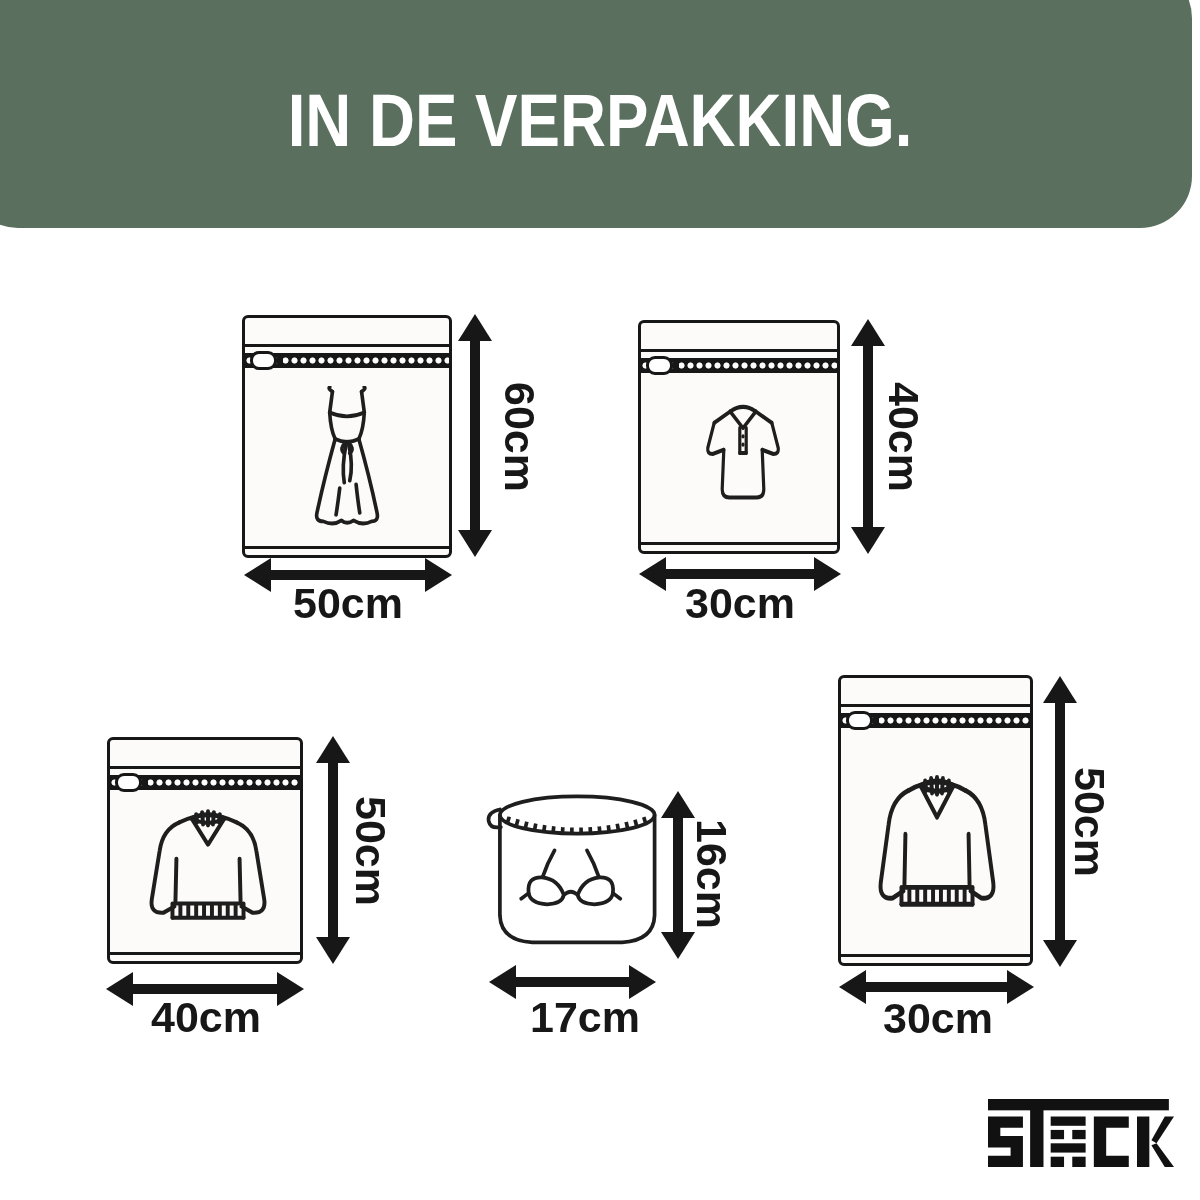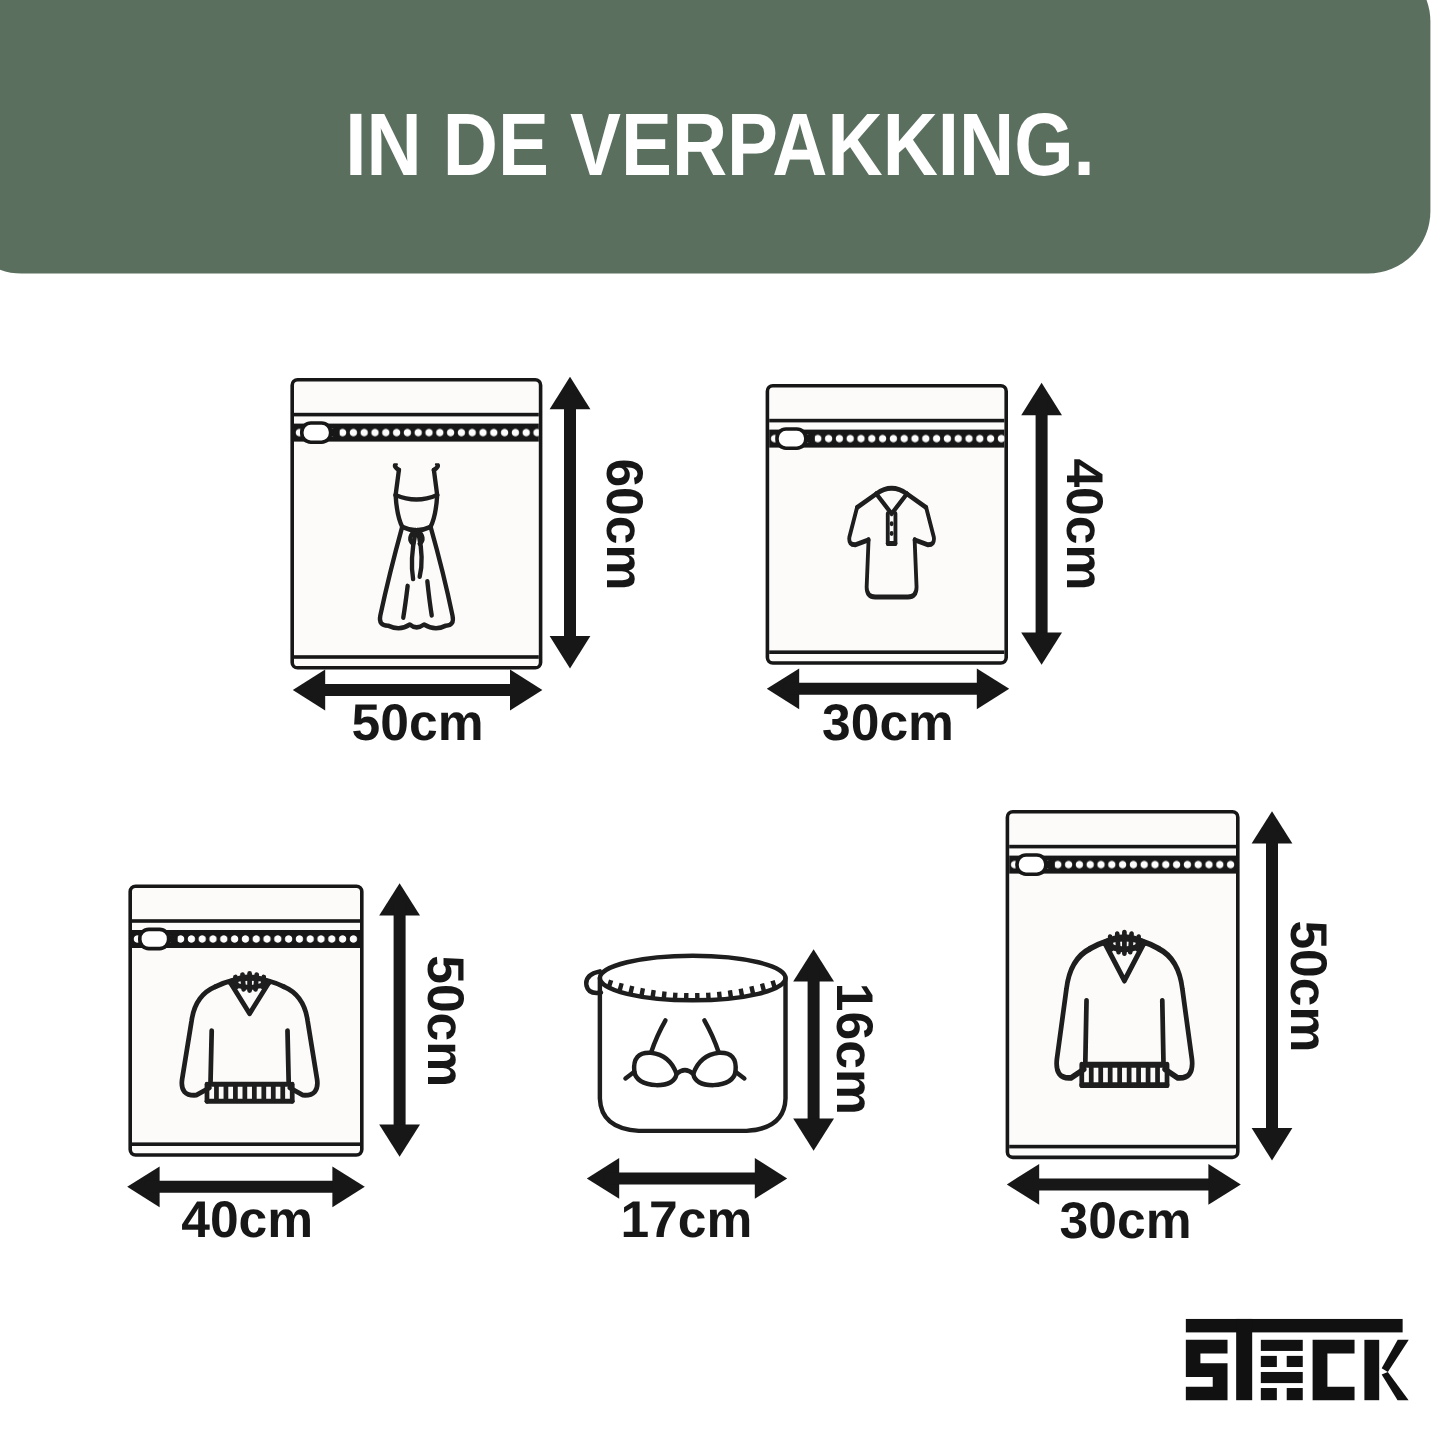--- a/index.html
+++ b/index.html
@@ -204,21 +204,21 @@
         <path d="M137,112 L145,118"></path>
     </g>
   </svg>
   <div class="arrow-v" style="left:661px;top:791px;height:168px;">
       <i></i>
     </div>
   <div class="dim v" style="left:711px;top:874px;">16cm</div>
   <div class="arrow-h" style="left:489px;top:965px;width:167px;">
       <i></i>
     </div>
-  <div class="dim" style="left:572px;top:1017px;">17cm</div>
+  <div class="dim" style="left:585px;top:1017px;">17cm</div>
 
   <div class="bag" style="left:838px;top:675px;width:195px;height:291px;">
     <div class="zipper">
       <div class="zip-seam"></div>
       <div class="zip-band"></div>
       <div class="zip-slider"></div>
     </div>
     <div class="seam-bottom"></div>
     <svg class="icon-svg" style="left:22px;top:86px;width:148px;height:162px;" viewBox="0 0 150 134" preserveAspectRatio="none">
       <path d="M46,22 Q75,8 104,22"></path>

